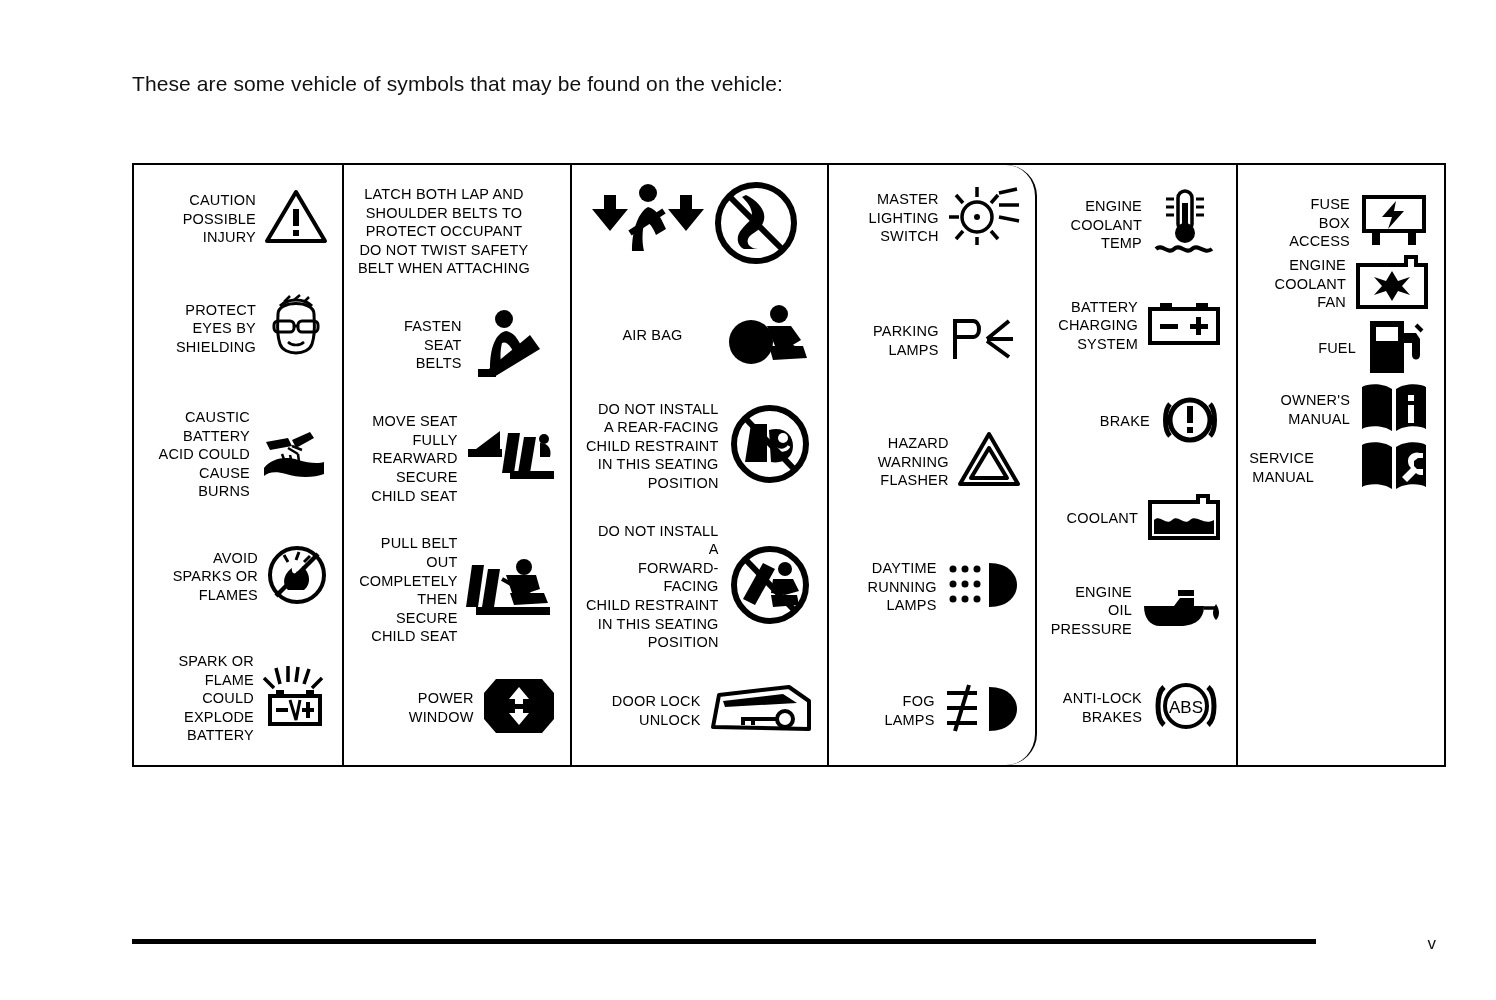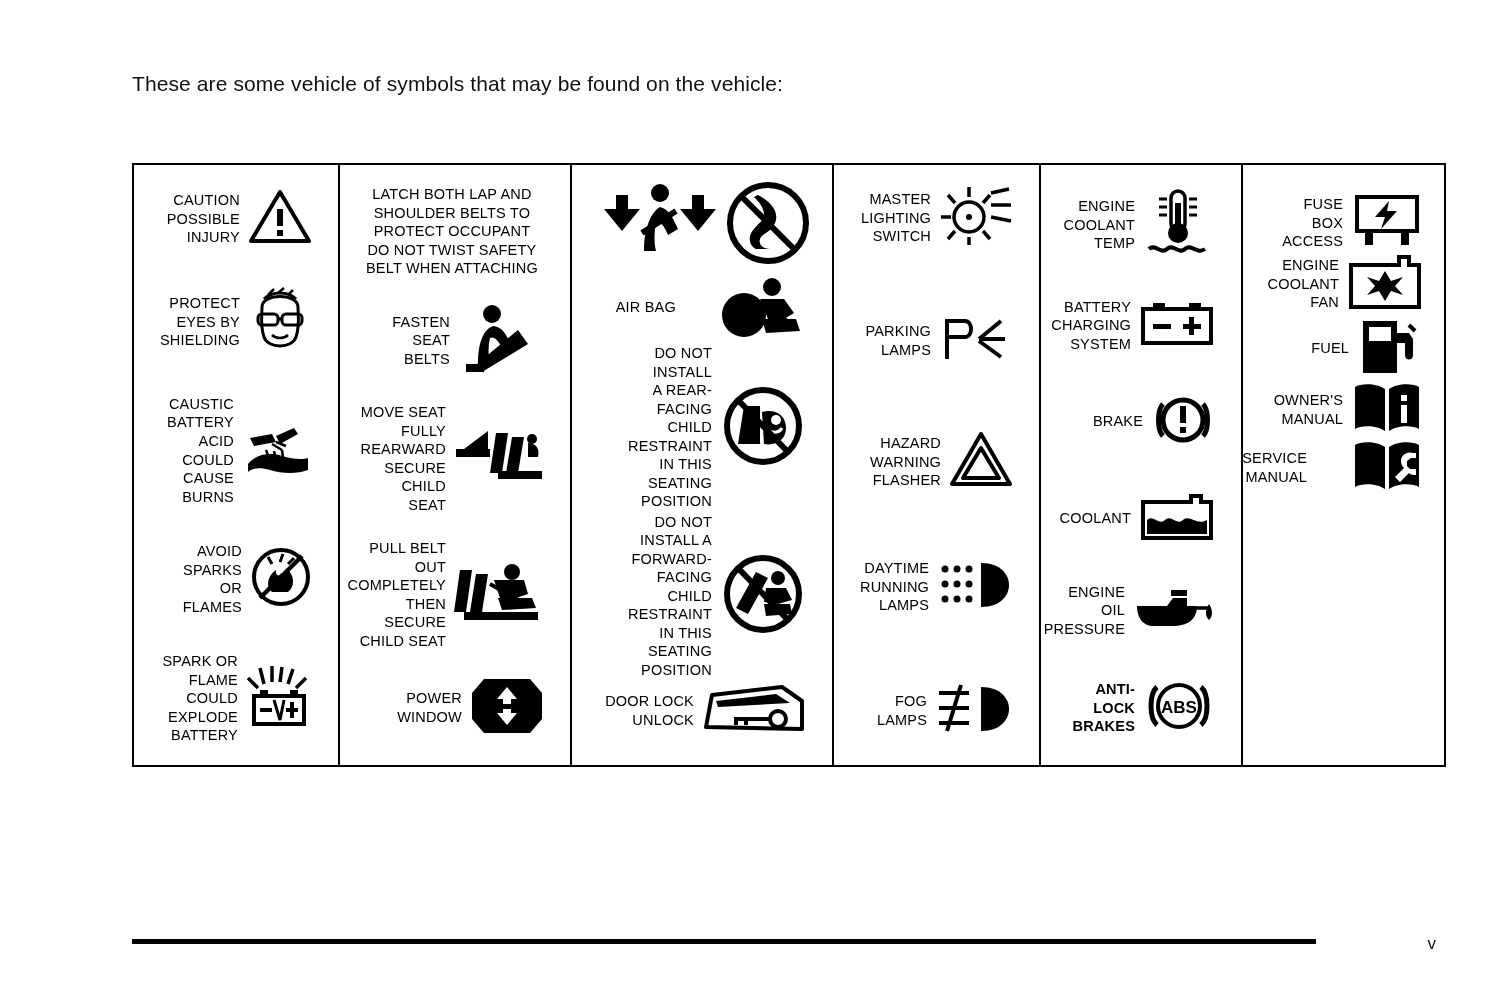--- a/index.html
+++ b/index.html
@@ -36,28 +36,28 @@
     display: flex;
     background: #fff;
   }
 
   .col {
     box-sizing: border-box;
     border-right: 2px solid #000;
     position: relative;
     display: flex;
     flex-direction: column;
-    padding: 10px 16px;
+    padding: 10px 4px;
   }
   .col:last-child { border-right: none; }
 
   .col-1 { width: 214px; }
   .col-2 { width: 232px; }
   .col-3 { width: 262px; }
-  .col-4 { width: 212px; }
+  .col-4 { width: 212px; border-radius: 31px; }
   .col-5 { width: 202px; }
   .col-6 { width: 206px; }
 
   .entry {
     display: flex;
     align-items: center;
     justify-content: flex-end;
     gap: 8px;
     padding: 0 10px;
     box-sizing: border-box;
@@ -471,21 +471,21 @@
       <span class="ico">
         <svg width="82" height="46" viewBox="0 0 82 46">
           <path d="M4 20 L34 20 L40 12 L54 12 L54 20 L64 20 C64 34, 54 40, 40 40 L20 40 C10 40, 4 32, 4 20 Z" fill="#000"></path>
           <rect x="38" y="4" width="16" height="6" fill="#000"></rect>
           <path d="M64 22 L76 22" stroke="#000" stroke-width="3.5"></path>
           <path d="M76 18 C80 24, 80 30, 76 34 C72 30, 72 24, 76 18 Z" fill="#000"></path>
         </svg>
       </span>
     </div>
 
-    <div class="entry" style="margin-bottom:14px;font-weight:bold;">
+    <div class="entry" style="margin-bottom:14px;">
       <span class="lbl">ANTI-LOCK
 BRAKES</span>
       <span class="ico">
         <svg width="72" height="62" viewBox="0 0 72 62">
           <circle cx="36" cy="31" r="21" fill="none" stroke="#000" stroke-width="4"></circle>
           <text x="36" y="38" font-family="Liberation Sans, sans-serif" font-size="17" text-anchor="middle" fill="#000">ABS</text>
           <path d="M14 12 C6 19, 6 43, 14 50" fill="none" stroke="#000" stroke-width="5"></path>
           <path d="M58 12 C66 19, 66 43, 58 50" fill="none" stroke="#000" stroke-width="5"></path>
         </svg>
       </span>

